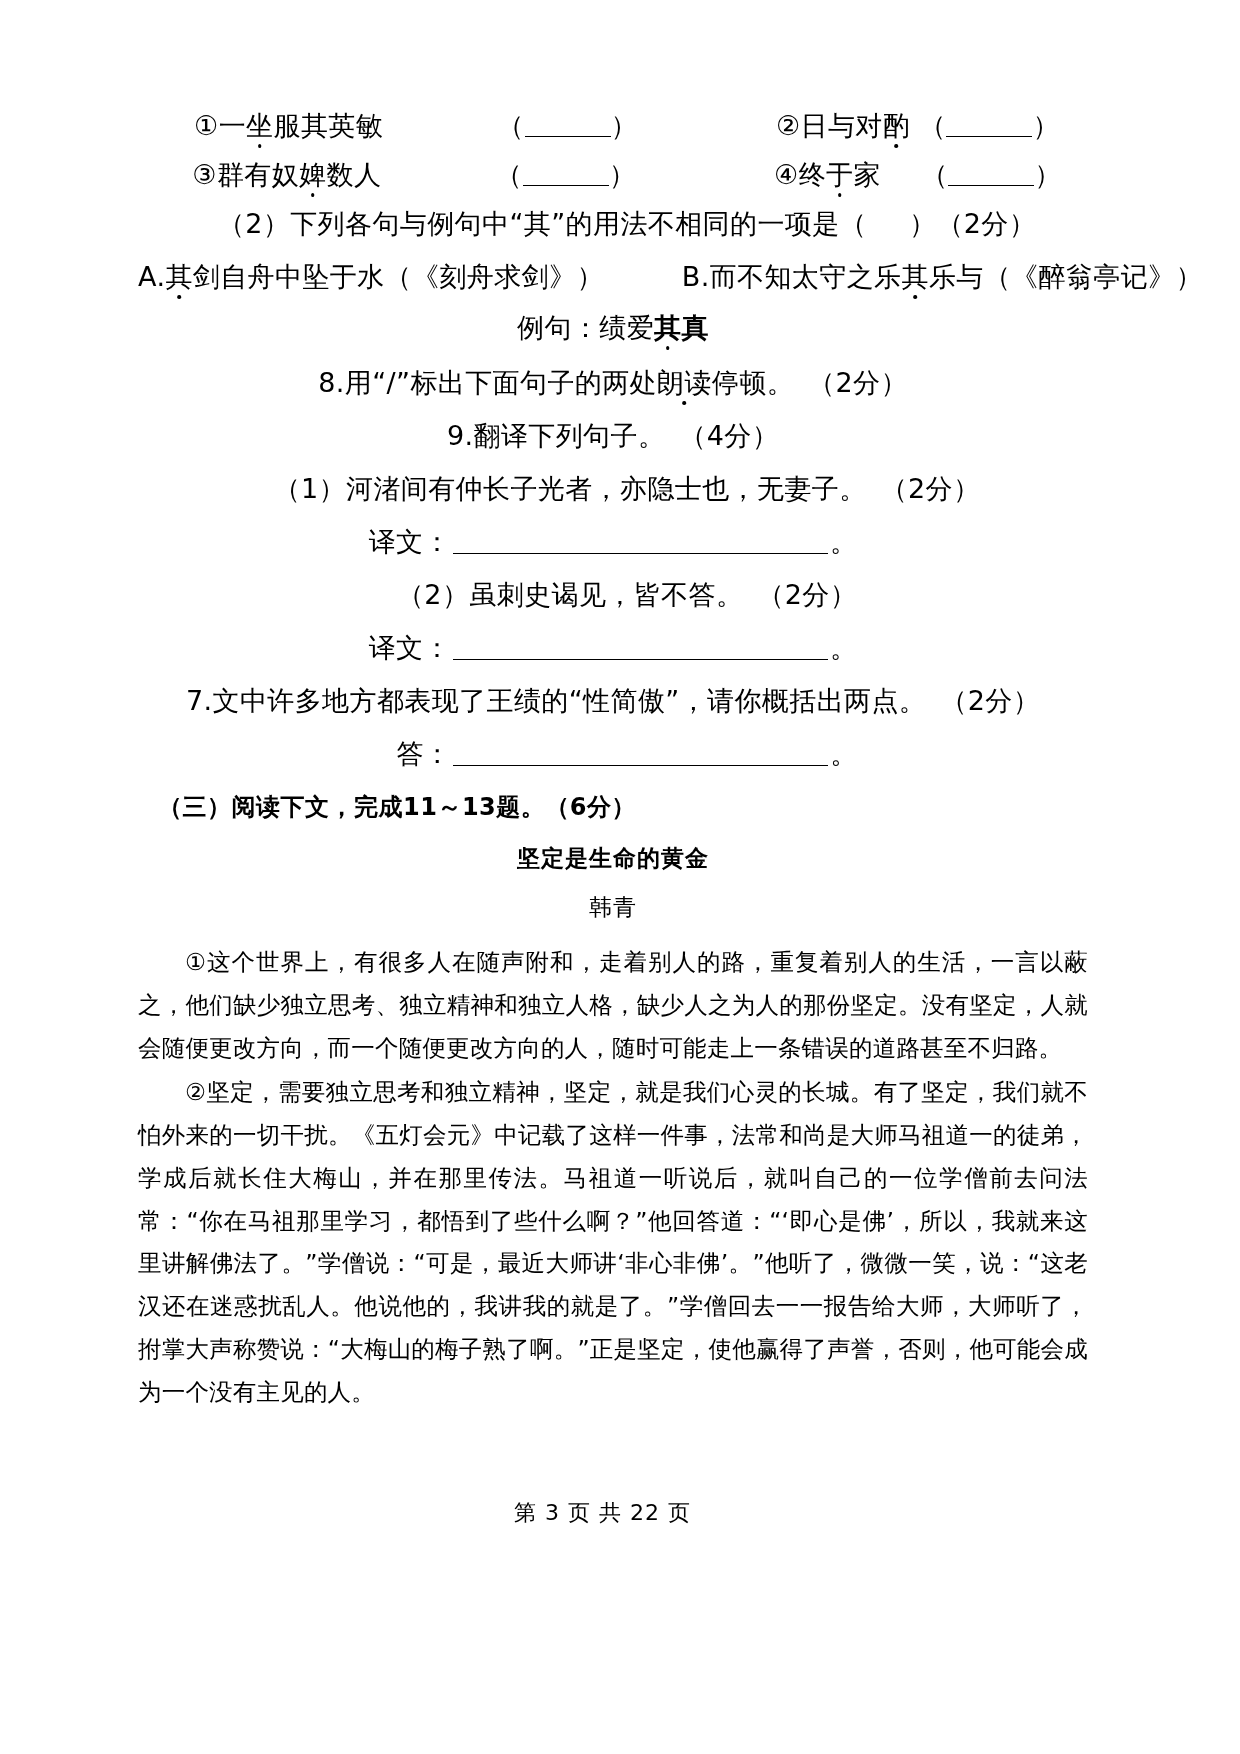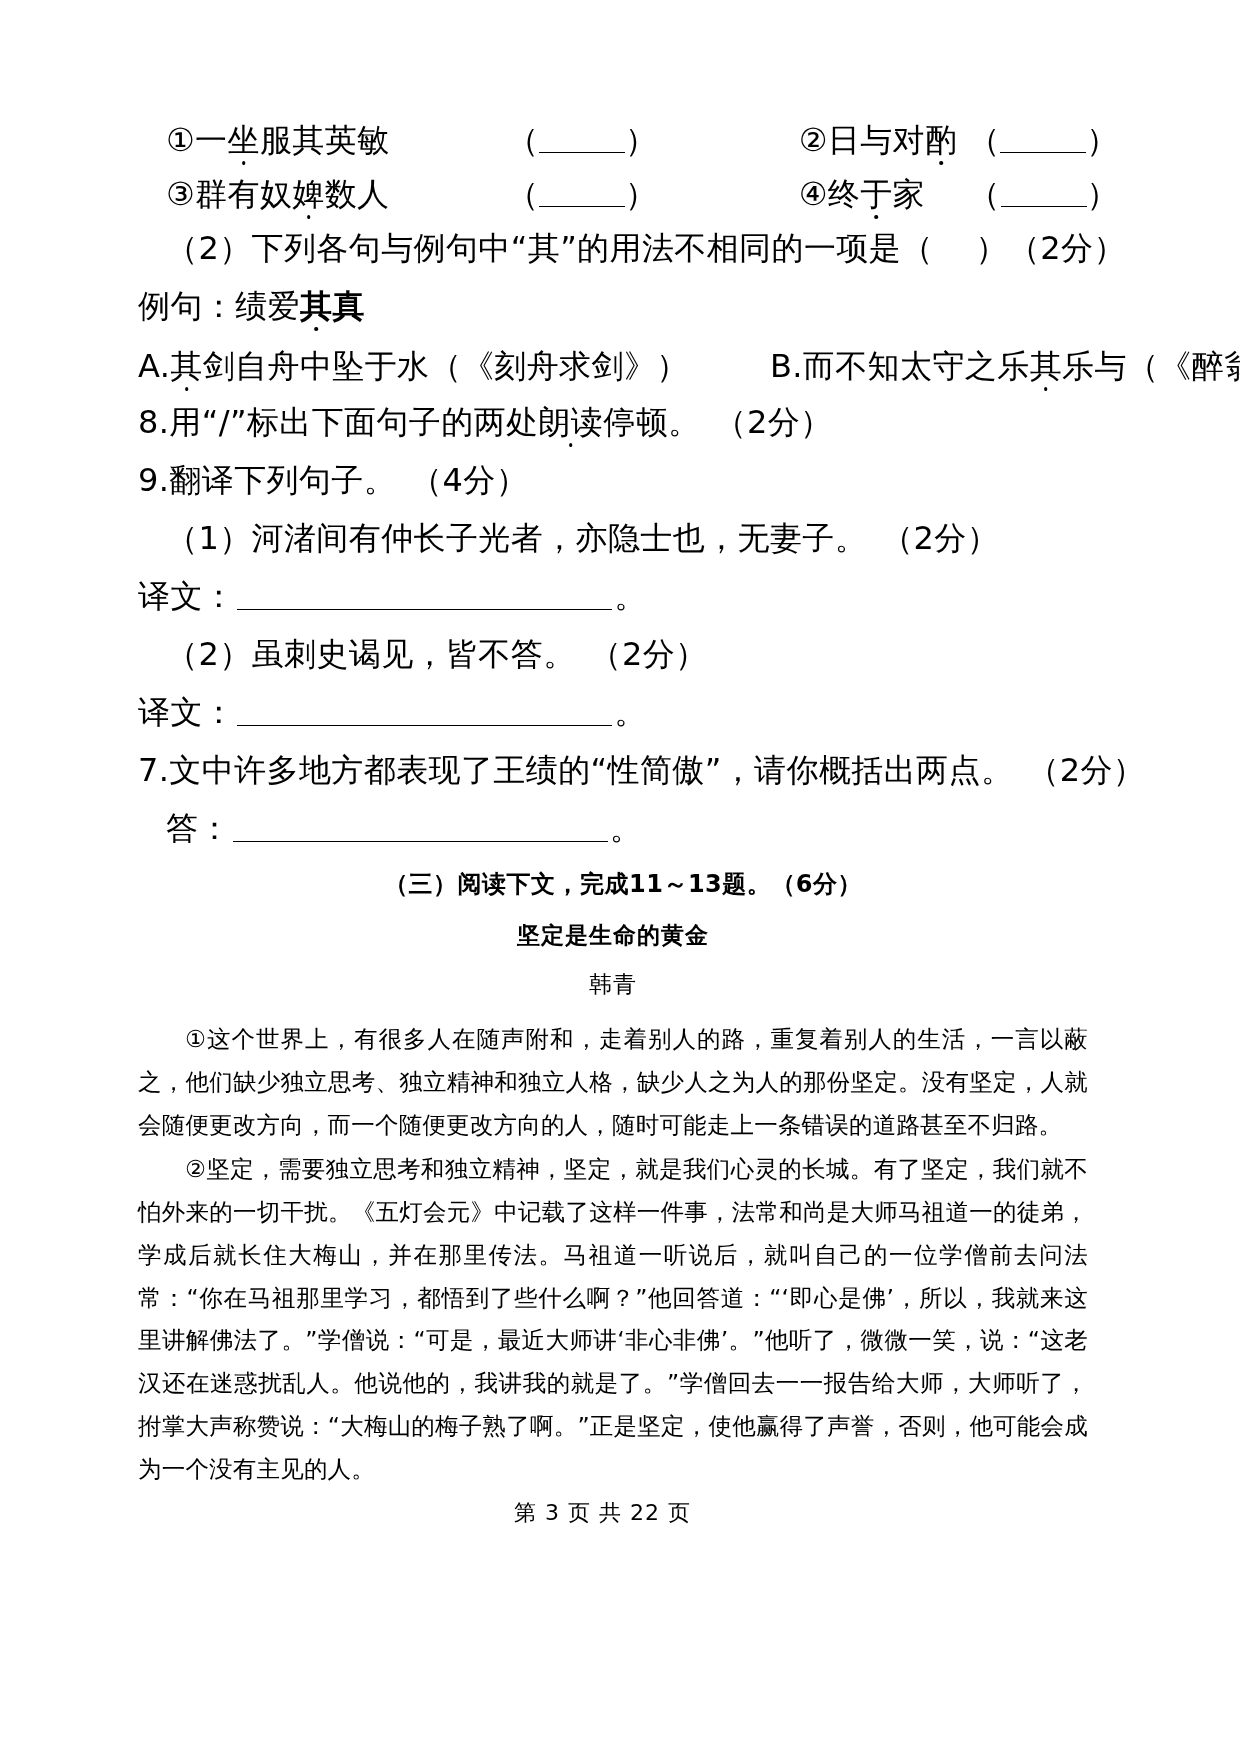--- a/index.html
+++ b/index.html
@@ -25,25 +25,26 @@
   }
   .content {
     position: absolute;
     left: 138px;
     top: 112px;
     width: 950px;
   }
 
   
   .line {
-    font-size: 32px;
+    font-size: 27px;
     line-height: 1.0;
-    margin: 12px 0 22px 0;
+    margin: 0 0 22px 0;
     white-space: nowrap;
     letter-spacing: 0.4px;
+    text-align: center;
   }
   .indent1 { padding-left: 28px; }
 
   
   .blank-paren {
     display: inline-block;
   }
   .ul-short {
     display: inline-block;
     width: 86px;
@@ -88,21 +89,20 @@
     vertical-align: -3px;
     margin: 0 2px;
   }
 
   .section-head {
     font-size: 24px;
     font-weight: bold;
     margin: 4px 0 20px 0;
     padding-left: 20px;
     letter-spacing: 0.5px;
-    text-align: center;
   }
 
   .essay-title {
     text-align: center;
     font-size: 23px;
     margin: 0 0 18px 0;
     letter-spacing: 1px;
     font-weight: bold;
   }
   .essay-author {
@@ -159,30 +159,30 @@
       <span class="gap-lg"></span>
       <span><span>④</span><span>终</span><span class="dot">于</span><span>家</span></span>
       <span class="gap-sm" style="width:22px"></span>
       <span class="blank-paren"><span>（</span><span class="ul-short"></span><span>）</span></span>
     </div>
 
     <div class="line indent1" style="margin-bottom:26px">
       <span>（2）下列各句与例句中“其”的用法不相同的一项是（</span><span class="ul-empty"></span><span>）（2分）</span>
     </div>
 
-    <div class="line" style="margin-bottom:28px">
-      <span>例句：绩爱</span><span class="dot bold">其</span><span class="bold">真</span>
-    </div>
-
     <div class="line" style="margin-bottom:24px">
       <span><span>A.</span><span></span><span class="dot">其</span><span>剑自舟中坠于水（《刻舟求剑》）</span></span>
       <span class="gap-sm"></span>
       <span><span>B.</span><span>而不知太守之乐</span><span class="dot">其</span><span>乐与（《醉翁亭记》）</span></span>
     </div>
 
+    <div class="line" style="margin-bottom:28px">
+      <span>例句：绩爱</span><span class="dot bold">其</span><span class="bold">真</span>
+    </div>
+
 
     <div class="line" style="margin-bottom:26px">
       <span>8.用“/”标出下面句子的两处</span><span class="dot">朗读</span><span>停顿。</span><span class="gap-sm" style="width:14px"></span><span>（2分）</span>
     </div>
 
 
     <div class="line" style="margin-bottom:26px">
       <span>9.翻译下列句子。</span><span class="gap-sm" style="width:14px"></span><span>（4分）</span>
     </div>
 

